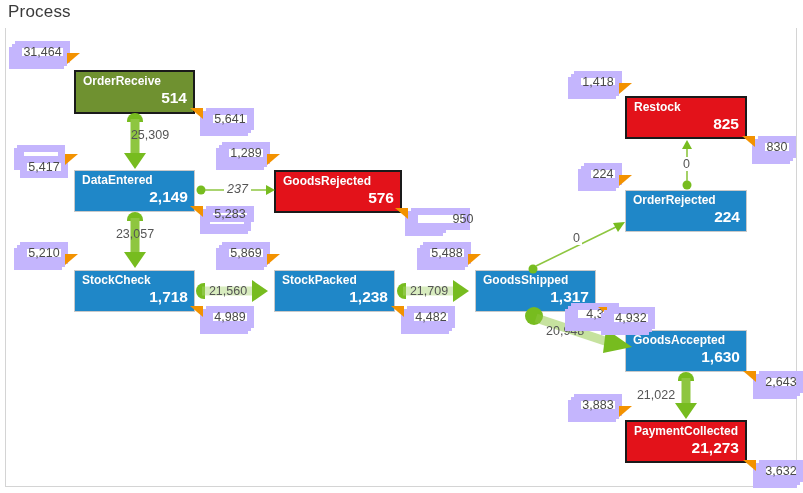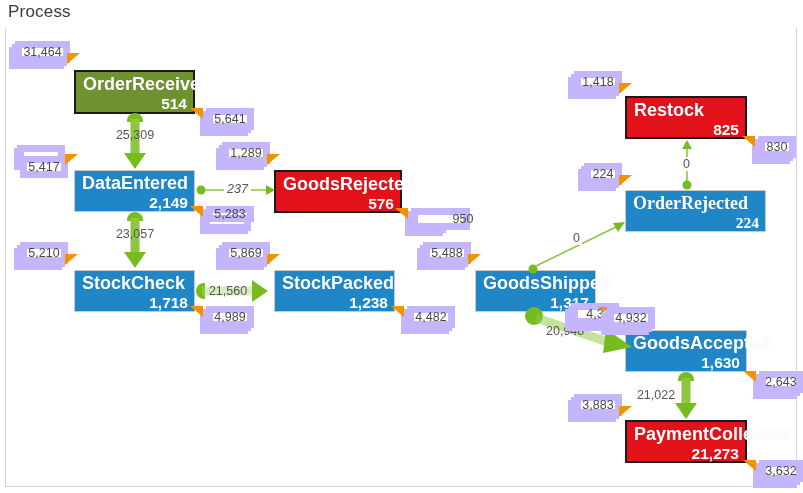--- a/index.html
+++ b/index.html
@@ -28,21 +28,21 @@
   }
 
   
   .node{
     position:absolute;box-sizing:border-box;
     color:#ffffff;
     padding:3px 6px 3px 7px;
     line-height:1.05;
   }
   .node .nm{
-    display:block;font-size:18px;font-weight:bold;text-align:left;
+    display:block;font-size:12px;font-weight:bold;text-align:left;
     text-shadow:0 0 1px rgba(0,0,0,.15);
     white-space:nowrap;
   }
   .node .val{
     display:block;font-size:15.5px;font-weight:bold;text-align:right;
     margin-top:2px;
   }
   .node.blue{background:#1f87c8;border:1px solid #c9c9c9;}
   .node.green{background:#6f9130;border:2px solid #1a1a1a;}
   .node.red{background:#e3121a;border:2px solid #1a1a1a;}
@@ -156,40 +156,40 @@
   <div class="node blue" style="left:475px;top:270px;width:121px;height:42px;">
     <span class="nm">GoodsShipped</span>
     <span class="val">1,317</span>
   </div>
 
   <div class="node red" style="left:625px;top:96px;width:122px;height:43px;">
     <span class="nm">Restock</span>
     <span class="val">825</span>
   </div>
 
-  <div class="node blue" style="left:625px;top:190px;width:141px;height:42px;font-family:Liberation Serif, serif;">
+  <div class="node blue" style="left:625px;top:190px;width:122px;height:42px;">
     <span class="nm">OrderRejected</span>
     <span class="val">224</span>
   </div>
 
   <div class="node blue" style="left:625px;top:330px;width:122px;height:42px;">
     <span class="nm">GoodsAccepted</span>
     <span class="val">1,630</span>
   </div>
 
   <div class="node red" style="left:625px;top:420px;width:122px;height:43px;">
     <span class="nm">PaymentCollected</span>
     <span class="val">21,273</span>
   </div>
 
   <div class="arrow-v" style="left:110px;top:113px;width:50px;height:58px;">
     <div class="cap" style="top:0;"></div>
     <div class="stem" style="top:6px;height:36px;"></div>
     <div class="head" style="top:40px;"></div>
-    <div class="lbl" style="top:15px;">25,309</div>
+    <div class="lbl" style="top:15px;margin-left:15px;">25,309</div>
   </div>
 
   <div class="arrow-v" style="left:110px;top:212px;width:50px;height:58px;">
     <div class="cap" style="top:0;"></div>
     <div class="stem" style="top:6px;height:36px;"></div>
     <div class="head" style="top:40px;"></div>
     <div class="lbl" style="top:15px;">23,057</div>
   </div>
 
   <div class="arrow-v" style="left:661px;top:372px;width:50px;height:48px;">
@@ -199,20 +199,26 @@
     <div class="lbl" style="top:16px;left:-5px;">21,022</div>
   </div>
 
   <div class="arrow-h" style="left:196px;top:278px;width:78px;height:26px;">
     <div class="cap" style="left:0;"></div>
     <div class="stem" style="left:6px;width:50px;opacity:.45;"></div>
     <div class="head" style="left:56px;"></div>
     <div class="lbl" style="left:8px;width:48px;">21,560</div>
   </div>
 
+  <div class="arrow-h" style="left:397px;top:278px;width:78px;height:26px;">
+    <div class="cap" style="left:0;"></div>
+    <div class="stem" style="left:6px;width:50px;opacity:.45;"></div>
+    <div class="head" style="left:56px;"></div>
+    <div class="lbl" style="left:8px;width:48px;">21,709</div>
+  </div>
 
   <div class="thin-arrow" style="left:196px;top:175px;width:80px;height:30px;font-style:italic;">
     <svg width="80" height="30" viewBox="0 0 80 30">
       <circle cx="5" cy="15" r="4.5" fill="#77bc1f"></circle>
       <line x1="9" y1="15" x2="70" y2="15" stroke="#8ec640" stroke-width="1.6"></line>
       <polygon points="70,10 79,15 70,20" fill="#77bc1f"></polygon>
     </svg>
     <div class="thin-lbl" style="left:28px;top:7px;background:#fff;padding:0 3px;">237</div>
   </div>
 

